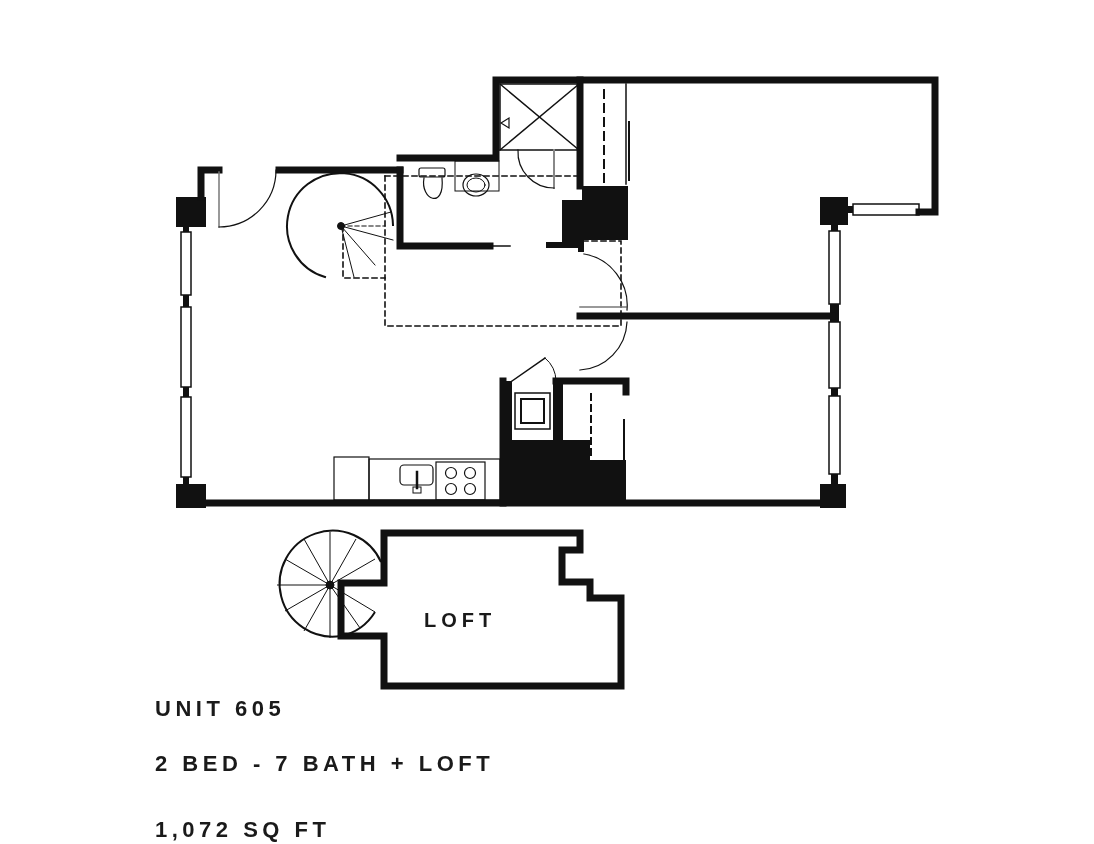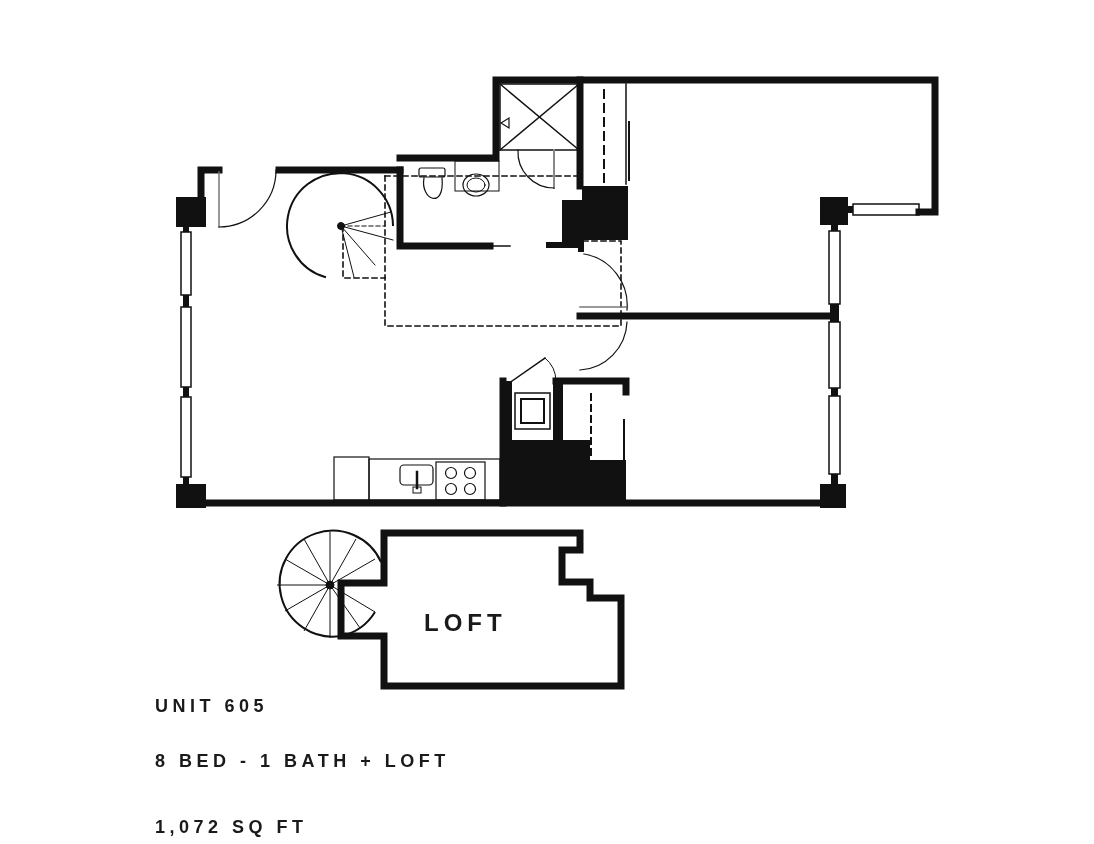--- a/index.html
+++ b/index.html
@@ -1,22 +1,22 @@
 <!DOCTYPE html>
 <html><head>
 <meta charset="utf-8">
 <style>
   html, body { margin: 0; padding: 0; background: #ffffff; }
   body { width: 1094px; height: 844px; position: relative; overflow: hidden; font-family: "Liberation Sans", sans-serif; }
   #plan { position: absolute; left: 0; top: 0; width: 1094px; height: 844px; }
-  .label-block { position: absolute; left: 155px; color: #1a1a1a; font-family: "Liberation Sans", sans-serif; font-weight: bold; letter-spacing: 4.5px; font-size: 18px; }
+  .label-block { position: absolute; left: 155px; color: #1a1a1a; font-family: "Liberation Sans", sans-serif; font-weight: bold; letter-spacing: 4.5px; font-size: 22px; }
   .unit { top: 696px; }
   .beds { top: 751px; }
   .sqft { top: 784px; margin-top: 33px; }
-  .loft-label { position: absolute; left: 424px; top: 609px; font-family: "Liberation Sans", sans-serif; font-weight: bold; font-size: 24px; letter-spacing: 5px; color: #1a1a1a; }
+  .loft-label { position: absolute; left: 424px; top: 609px; font-family: "Liberation Sans", sans-serif; font-weight: bold; font-size: 20px; letter-spacing: 5px; color: #1a1a1a; }
 </style>
 </head>
 <body>
 
 <svg id="plan" viewBox="0 0 1094 844" xmlns="http://www.w3.org/2000/svg">
   <g fill="none" stroke="#111" stroke-linecap="square">
 
     <line x1="190" y1="503" x2="838" y2="503" stroke-width="7"></line>
 
     <rect x="176" y="484" width="30" height="24" fill="#111" stroke="none"></rect>
@@ -152,14 +152,14 @@
         <line x1="330" y1="585" x2="375" y2="559"></line>
         <line x1="330" y1="585" x2="360" y2="628"></line>
         <line x1="330" y1="585" x2="375" y2="612"></line>
       </g>
     </g>
   </g>
 </svg>
 
 <div class="loft-label">LOFT</div>
 <div class="label-block unit">UNIT 605</div>
-<div class="label-block beds">8 BED - 1 BATH + LOFT</div>
+<div class="label-block beds">2 BED - 7 BATH + LOFT</div>
 <div class="label-block sqft">1,072 SQ FT</div>
 
 </body></html>

